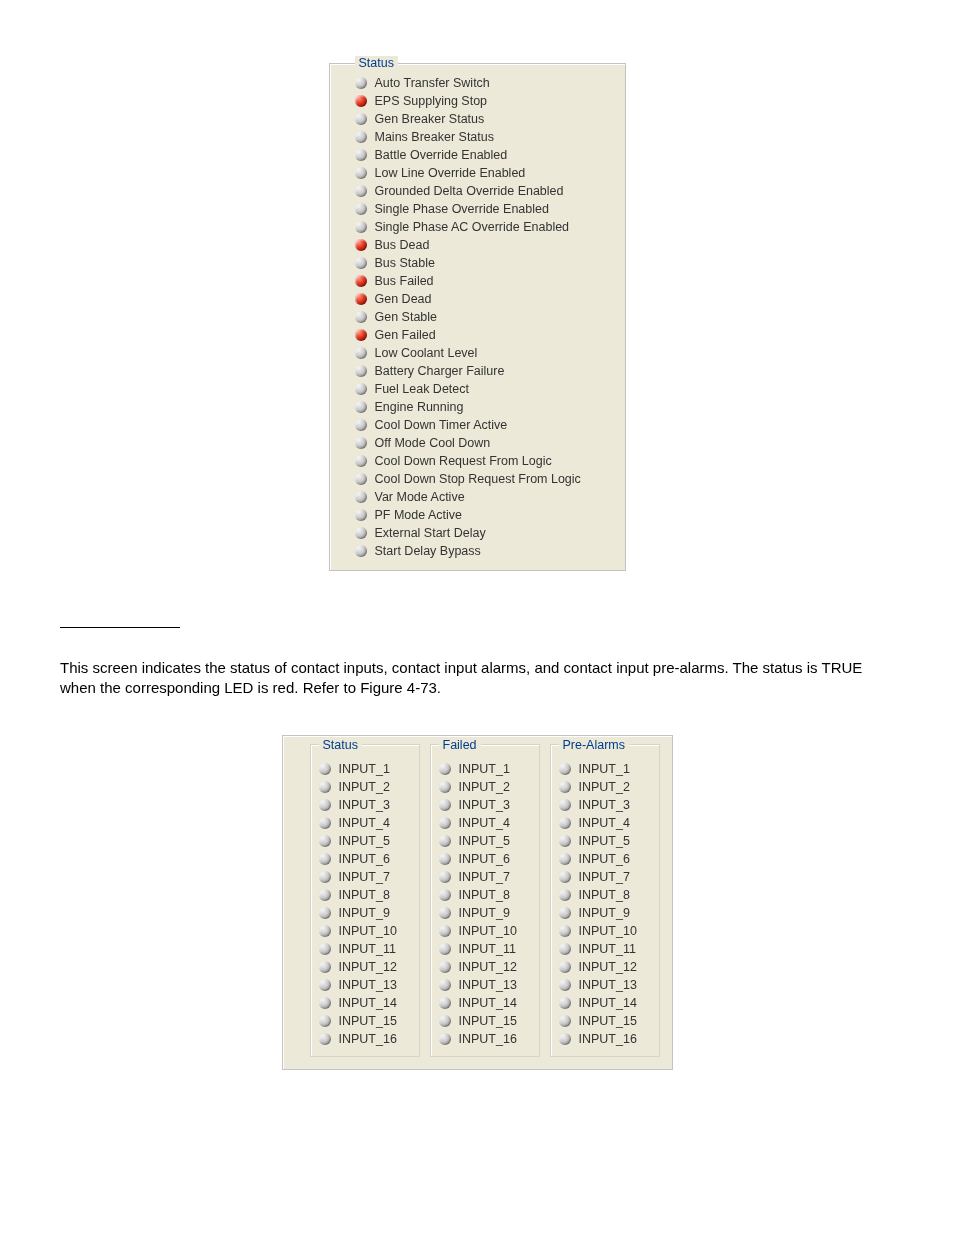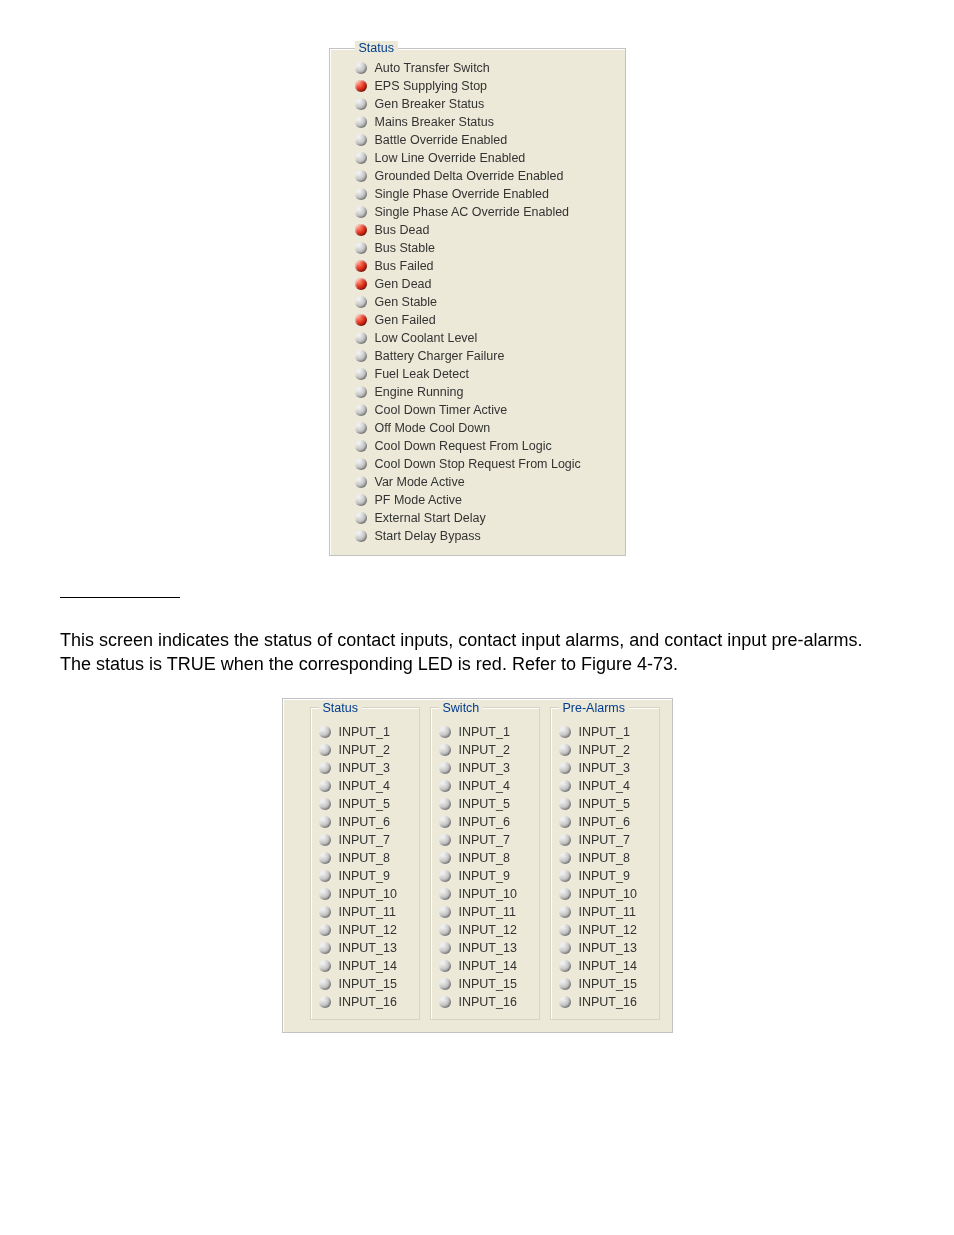--- a/index.html
+++ b/index.html
@@ -4,21 +4,21 @@
 <style>
   html,body{margin:0;padding:0;background:#fff;font-family:Arial,Helvetica,sans-serif;font-size:12.5px;color:#333;}
   .page{width:954px;margin:0 auto;padding:40px 60px 60px 60px;box-sizing:border-box;}
   .center{text-align:center;}
   fieldset.panel{
     display:inline-block;
     background:#ece9d8;
     border:1px solid #c3c3c3;
     box-shadow:inset 1px 1px 0 #fff;
     padding:0 10px 10px 25px;
-    margin:1px;
+    margin:16px;
     text-align:left;
   }
   fieldset.panel>legend,
   fieldset.group>legend{
     color:#003c8f;
     font-size:12.5px;
     padding:0 4px;
     background:#ece9d8;
   }
   fieldset.group{
@@ -43,21 +43,21 @@
   }
   .led-off{
     background:radial-gradient(circle at 35% 30%, #f2f2f2 0%, #bfbfbf 55%, #8a8a8a 100%);
   }
   .led-on{
     background:radial-gradient(circle at 35% 30%, #ff8b70 0%, #e1301c 45%, #8b0c00 100%);
   }
   .label{color:#333;}
   .para{
     margin:30px 0 20px 0;
-    font-size:18px;
+    font-size:15px;
     line-height:1.35;
     color:#000;
   }
   .hr-short{
     border:none;
     border-top:1px solid #000;
     width:120px;
     margin:0 0 6px 0;
   }
   .gap{height:40px;}
@@ -255,21 +255,21 @@
                 <span class="led led-off"></span>
                 <span class="label">INPUT_15</span>
               </li>
               <li>
                 <span class="led led-off"></span>
                 <span class="label">INPUT_16</span>
               </li>
             </ul>
           </fieldset>
           <fieldset class="group">
-            <legend>Switch</legend>
+            <legend>Failed</legend>
             <ul class="led-list">
               <li>
                 <span class="led led-off"></span>
                 <span class="label">INPUT_1</span>
               </li>
               <li>
                 <span class="led led-off"></span>
                 <span class="label">INPUT_2</span>
               </li>
               <li>

